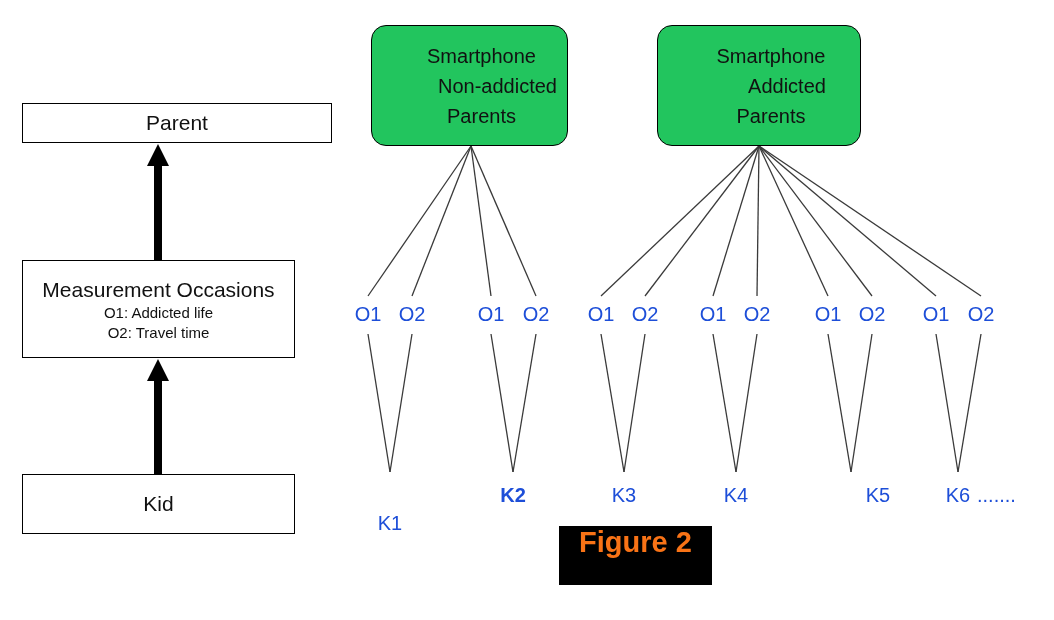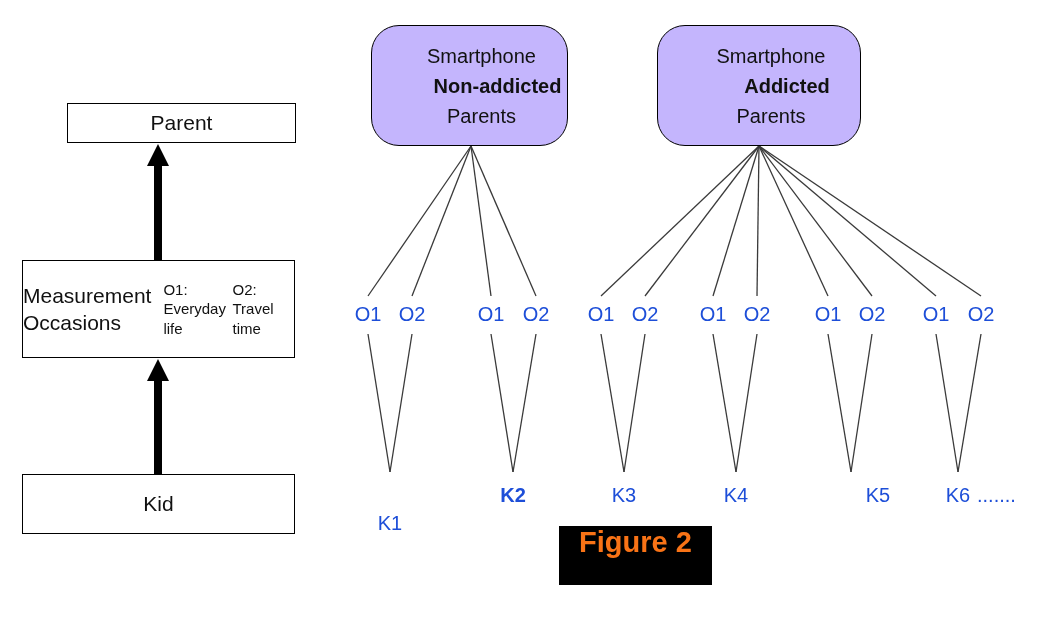--- a/index.html
+++ b/index.html
@@ -23,47 +23,47 @@
   }
   .box {
     position: absolute;
     border: 1.6px solid #000000;
     background: #ffffff;
     display: flex;
     align-items: center;
     justify-content: center;
     box-sizing: border-box;
   }
-  .parent-box  { left: 22px;  top: 103px; width: 229px; height: 40px; font-size: 21px; margin-left: 45px; }
+  .parent-box  { left: 22px;  top: 103px; width: 310px; height: 40px; font-size: 21px; }
   .kid-box     { left: 22px;  top: 474px; width: 273px; height: 60px; font-size: 21px; }
   .measurement-box {
     left: 22px; top: 260px; width: 273px; height: 98px;
-    flex-direction: row;
+    flex-direction: column;
     line-height: 1.3;
   }
   .measurement-box .mtitle { font-size: 21px; }
   .measurement-box .msub   { font-size: 15px; }
   .cluster {
     position: absolute;
     border: 1.6px solid #000000;
-    border-radius: 28px;
-    background: #c4b5fd;
+    border-radius: 15px;
+    background: #22c55e;
     box-sizing: border-box;
     display: flex;
     flex-direction: column;
     align-items: center;
     justify-content: center;
     text-align: center;
     font-size: 20px;
     line-height: 30px;
     padding-left: 24px;
   }
   #cluster-nonaddicted { left: 371px; top: 25px; width: 197px; height: 121px; }
   #cluster-addicted    { left: 657px; top: 25px; width: 204px; height: 121px; }
-  .cluster .bold { font-weight: bold; margin-left: 32px; }
+  .cluster .bold { font-weight: normal; margin-left: 32px; }
   .olabel, .klabel, .kellipsis {
     position: absolute;
     font-size: 20px;
     white-space: nowrap;
     color: #1d4ed8;
   }
   .olabel, .klabel { transform: translateX(-50%); }
   .caption {
     position: absolute;
     left: 559px; top: 526px; width: 153px; height: 59px;
@@ -111,21 +111,21 @@
       <line x1="158" y1="260" x2="158" y2="166" stroke="#000000" stroke-width="8"></line>
       <polygon points="158,144 147,166 169,166" fill="#000000"></polygon>
     </svg>
 
   <div class="box parent-box">
     <span>Parent</span>
   </div>
 
   <div class="box measurement-box">
     <span class="mtitle">Measurement Occasions</span>
-    <span class="msub">O1: Everyday life</span>
+    <span class="msub">O1: Addicted life</span>
     <span class="msub">O2: Travel time</span>
   </div>
 
   <div class="box kid-box">
     <span>Kid</span>
   </div>
 
   <div class="cluster" id="cluster-nonaddicted">
     <span>Smartphone</span>
     <span class="bold">Non-addicted</span>

